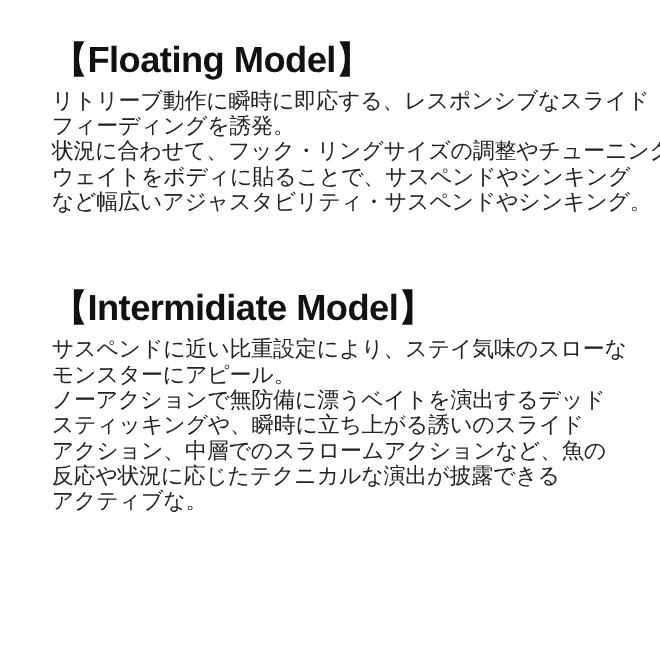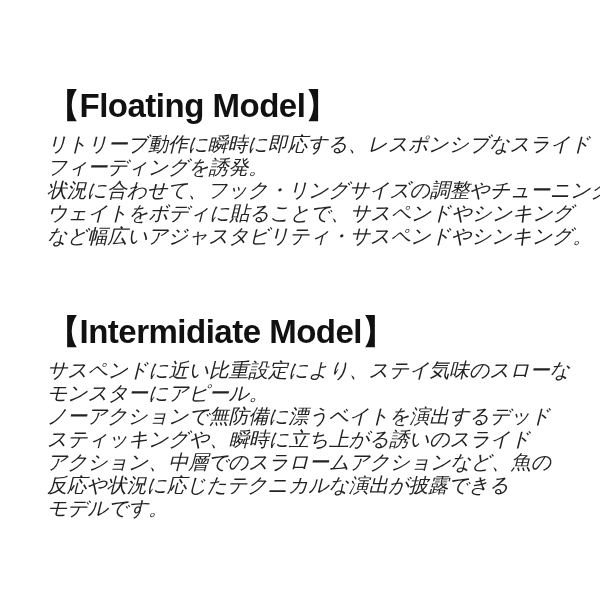--- a/index.html
+++ b/index.html
@@ -10,37 +10,36 @@
     width: 600px;
     height: 600px;
     background: #ffffff;
     overflow: hidden;
     font-family: "Liberation Sans", "DejaVu Sans", sans-serif;
   }
   .page {
     box-sizing: border-box;
     width: 600px;
     height: 600px;
-    padding: 88px 44px 0 47px;
+    padding: 36px 44px 0 47px;
   }
   .section-heading {
     margin: 0 0 9px 0;
     font-size: 33px;
     line-height: 36px;
     font-weight: 700;
     letter-spacing: -0.5px;
     color: #111111;
     white-space: nowrap;
   }
   .section + .section .section-heading {
     margin-top: 66px;
   }
   .paragraph {
     margin: 0;
-    font-style: italic;
   }
   .line {
     font-size: 20px;
     line-height: 23px;
     color: #222222;
     letter-spacing: -0.2px;
     white-space: nowrap;
   }
 </style>
 </head>
@@ -61,17 +60,17 @@
 
   <div class="section">
     <h2 class="section-heading">【Intermidiate Model】</h2>
     <div class="paragraph">
       <div class="line">サスペンドに近い比重設定により、ステイ気味のスローな</div>
       <div class="line">モンスターにアピール。</div>
       <div class="line">ノーアクションで無防備に漂うベイトを演出するデッド</div>
       <div class="line">スティッキングや、瞬時に立ち上がる誘いのスライド</div>
       <div class="line">アクション、中層でのスラロームアクションなど、魚の</div>
       <div class="line">反応や状況に応じたテクニカルな演出が披露できる</div>
-      <div class="line">モデルです。</div>
+      <div class="line">アクティブな。</div>
     </div>
   </div>
 
 </div>
 
 </body></html>

